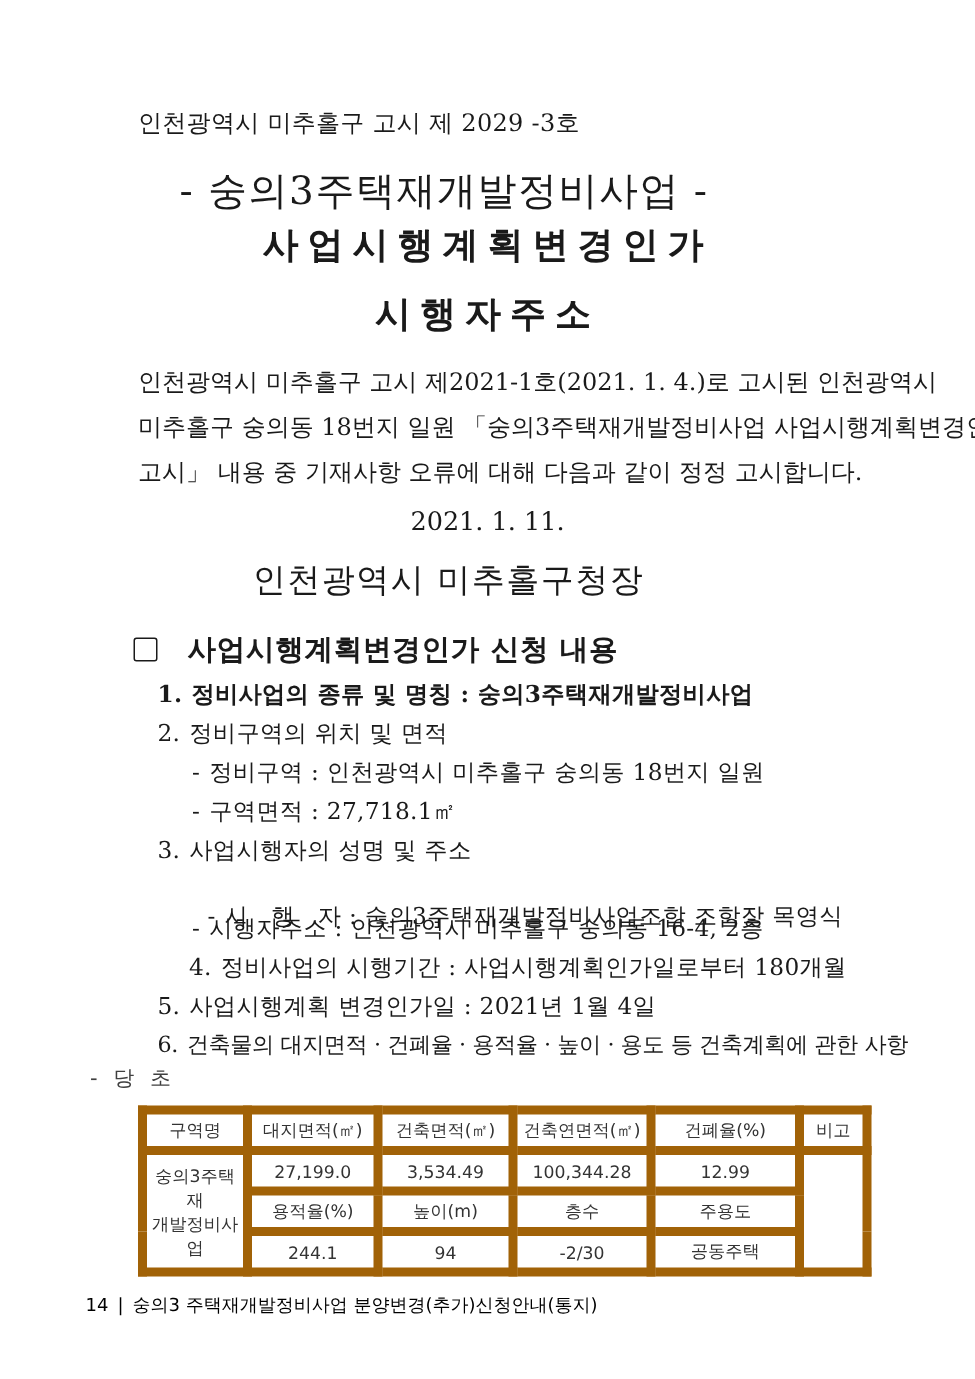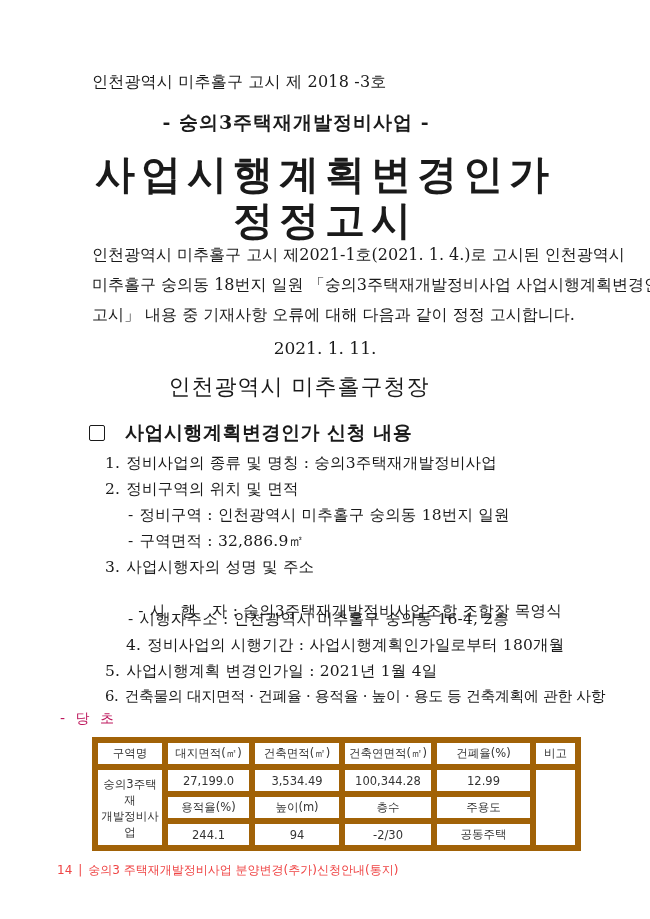--- a/index.html
+++ b/index.html
@@ -18,28 +18,27 @@
     .abs { position: absolute; white-space: nowrap; }
 
     .notice-no {
       left: 92px; top: 72px;
       font-size: 16px;
       letter-spacing: 0.2px;
     }
     .subtitle {
       left: 0; width: 592px; top: 110px;
       text-align: center;
-      font-size: 19px;
+      font-size: 26px;
       letter-spacing: 1px;
-      font-weight: bold;
     }
     .title-line {
       left: 0; width: 650px;
       text-align: center;
-      font-size: 40px;
+      font-size: 24px;
       font-weight: bold;
       letter-spacing: 6px;
       font-family: "DejaVu Sans", "Liberation Sans", sans-serif;
     }
     .title-1 { top: 147px; }
     .title-2 { top: 193px; }
 
     .body-para {
       left: 92px; top: 240px;
       width: 496px;
@@ -89,21 +88,21 @@
     }
     .item .num { margin-right: 6px; }
     .sub { font-size: 15.5px; letter-spacing: 0.2px; }
     .sub .dash { margin-right: 6px; }
 
     .status-label {
       left: 60px; top: 710px;
       font-size: 14px;
       font-family: "DejaVu Sans", "Liberation Sans", sans-serif;
       letter-spacing: 3px;
-      color: #be185d;
+      color: #404040;
     }
 
     table.spec {
       position: absolute;
       left: 92px; top: 737px;
       border-collapse: collapse;
       font-family: "DejaVu Sans", "Liberation Sans", sans-serif;
       font-size: 11.5px;
       color: #333;
     }
@@ -113,57 +112,57 @@
       padding: 0;
       font-weight: normal;
     }
     table.spec tr.hdr td { height: 21px; }
     table.spec tr.row td { height: 21px; }
 
     .footer {
       left: 57px; top: 862px;
       font-family: "DejaVu Sans", "Liberation Sans", sans-serif;
       font-size: 12px;
-      color: #ef4444;
+      color: #000000;
     }
     .footer .sep { margin: 0 6px; }
   </style>
 </head>
 <body>
 
-<div class="abs notice-no">인천광역시 미추홀구 고시 제 2018 -3호</div>
+<div class="abs notice-no">인천광역시 미추홀구 고시 제 2029 -3호</div>
 <div class="abs subtitle">- 숭의3주택재개발정비사업 -</div>
 <div class="abs title-line title-1">사업시행계획변경인가</div>
-<div class="abs title-line title-2">정정고시</div>
+<div class="abs title-line title-2">시행자주소</div>
 
 <div class="abs body-para">
   <span class="ln">인천광역시 미추홀구 고시 제2021-1호(2021. 1. 4.)로 고시된 인천광역시</span>
   <span class="ln">미추홀구 숭의동 18번지 일원 「숭의3주택재개발정비사업 사업시행계획변경인가</span>
   <span class="ln last">고시」 내용 중 기재사항 오류에 대해 다음과 같이 정정 고시합니다.</span>
 </div>
 
 <div class="abs date">2021. 1. 11.</div>
 <div class="abs signer">인천광역시 미추홀구청장</div>
 
 <div class="abs section-head">
   <span class="checkbox"></span>
   <span>사업시행계획변경인가 신청 내용</span>
 </div>
 
-<div class="abs item" style="left:105px; top:453px;">
+<div class="abs item" style="left:105px; top:453px;font-weight:bold;">
   <span class="num">1.</span><span>정비사업의 종류 및 명칭 : 숭의3주택재개발정비사업</span>
 </div>
 <div class="abs item" style="left:105px; top:479px;">
   <span class="num">2.</span><span>정비구역의 위치 및 면적</span>
 </div>
 <div class="abs sub" style="left:128px; top:505px;">
   <span class="dash">-</span><span>정비구역 : 인천광역시 미추홀구 숭의동 18번지 일원</span>
 </div>
 <div class="abs sub" style="left:128px; top:531px;">
-  <span class="dash">-</span><span>구역면적 : 32,886.9㎡</span>
+  <span class="dash">-</span><span>구역면적 : 27,718.1㎡</span>
 </div>
 <div class="abs item" style="left:105px; top:557px;">
   <span class="num">3.</span><span>사업시행자의 성명 및 주소</span>
 </div>
 <div class="abs sub" style="left:128px; top:583px; white-space:pre;">
   <span class="dash">-</span><span>시   행   자 : 숭의3주택재개발정비사업조합 조합장 목영식</span>
 </div>
 <div class="abs sub" style="left:128px; top:609px;">
   <span class="dash">-</span><span>시행자주소 : 인천광역시 미추홀구 숭의동 16-4, 2층</span>
 </div>

